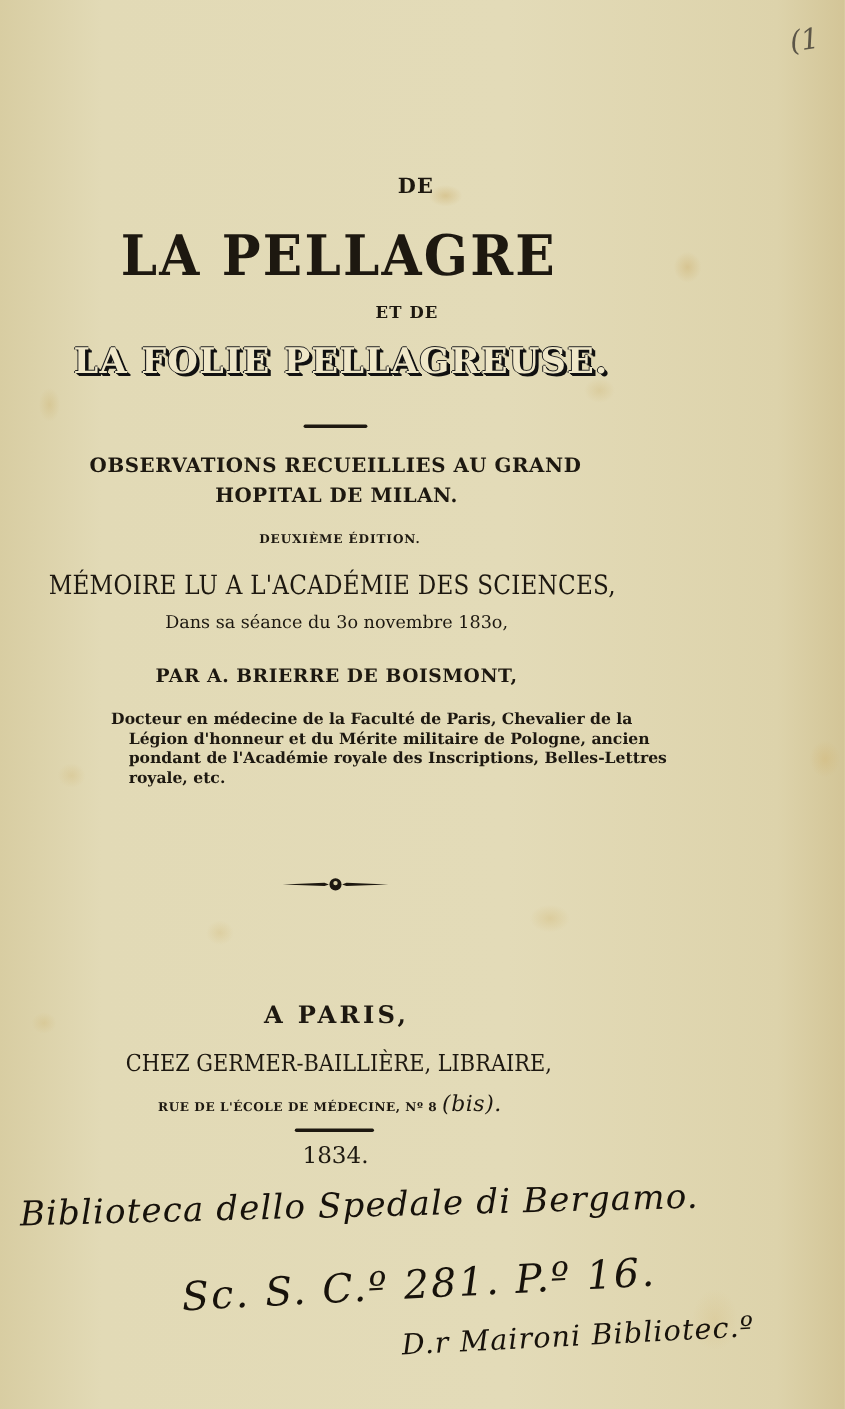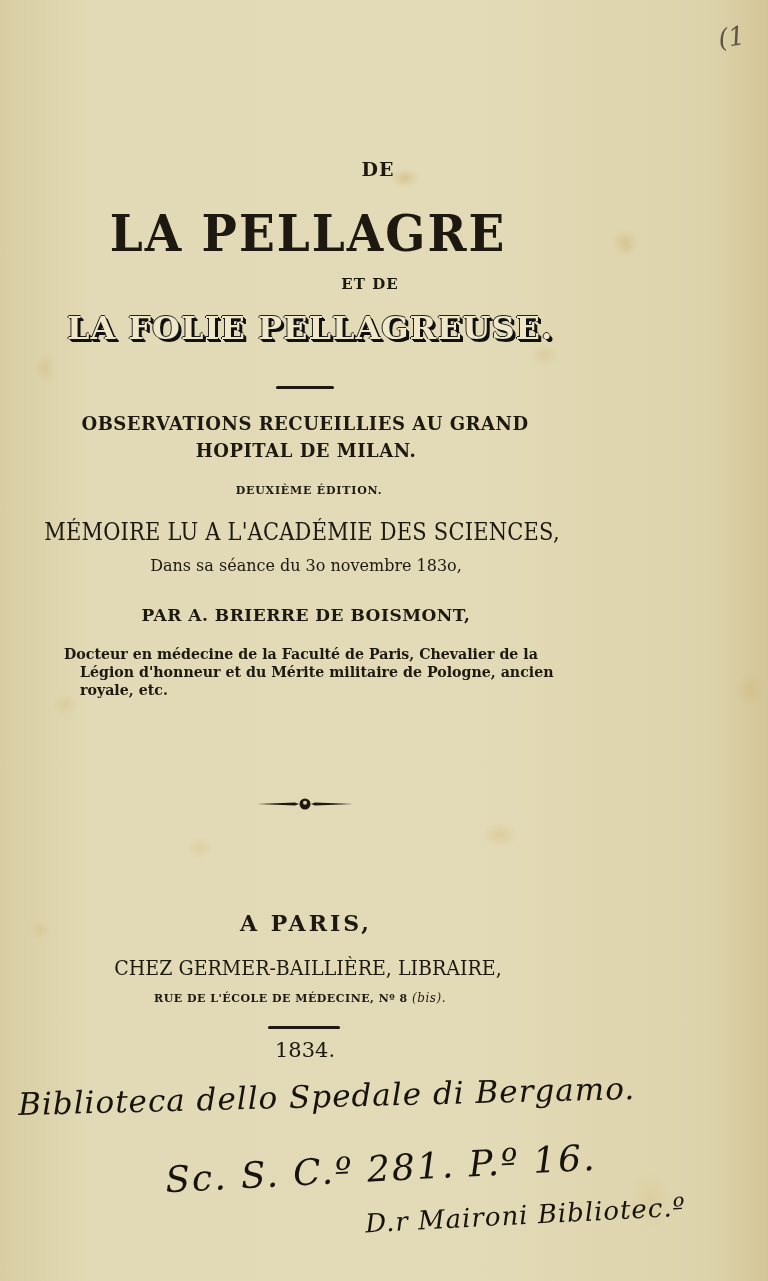--- a/index.html
+++ b/index.html
@@ -45,29 +45,29 @@
   #obs1 { top: 413px; left: -79px; font-size: 18px; font-weight: bold; letter-spacing: 0.5px; }
   #obs2 { top: 440px; left: -78px; font-size: 18px; font-weight: bold; letter-spacing: 0.5px; }
   #edition { top: 484px; left: -75px; font-size: 11px; font-weight: bold; letter-spacing: 0.8px; }
   #memoire { top: 520px; left: -82px; font-size: 21px; font-weight: normal;
     font-family: "DejaVu Serif", serif; letter-spacing: 0.2px; transform: scaleY(1.15); }
   #seance { top: 556px; left: -78px; font-size: 16px; }
   #par { top: 605px; left: -78px; font-size: 17px; font-weight: bold; letter-spacing: 0.5px; }
 
   #bio { position: absolute; left: 64px; top: 645px; width: 497px; font-size: 14.2px;
     line-height: 18px; font-weight: bold; text-align: justify; text-align-last: left; }
-  #bio span { display: block; white-space: nowrap; }
+  #bio span { display: block; white-space: nowrap; margin-left: 37px; }
   #bio .ind { padding-left: 16px; }
 
   #ornament { position: absolute; left: 257px; top: 797px; width: 96px; height: 14px; }
 
   #paris { top: 910px; left: -78px; font-size: 22px; font-weight: bold; letter-spacing: 3px; }
   #chez { top: 956px; left: -76px; font-size: 19px; font-weight: normal; transform: scaleY(1.12); }
   #rue { top: 991px; left: -84px; font-size: 11px; font-weight: bold; letter-spacing: 0.5px; }
-  #rue i { font-size: 12px; font-weight: normal; text-align: right; }
+  #rue i { font-size: 20px; font-weight: normal; text-align: right; }
   #rule2 { left: 268px; top: 1026px; width: 72px; height: 3px; }
   #year { top: 1038px; left: -79px; font-size: 21px; }
 
   .hand { position: absolute; font-family: "DejaVu Serif", serif; font-style: italic;
     color: #17120b; white-space: nowrap; }
   #hand1 { left: 18px; top: 1078px; font-size: 31px; transform: rotate(-1.5deg); letter-spacing: 1px; }
   #hand2 { left: 165px; top: 1148px; font-size: 36px; transform: rotate(-3deg); letter-spacing: 2px; }
   #hand3 { left: 365px; top: 1200px; font-size: 26px; transform: rotate(-3deg); letter-spacing: 1px; }
 </style>
 </head>
@@ -87,20 +87,21 @@
   <div class="line" id="obs1">OBSERVATIONS RECUEILLIES AU GRAND</div>
   <div class="line" id="obs2">HOPITAL DE MILAN.</div>
   <div class="line" id="edition">DEUXIÈME ÉDITION.</div>
   <div class="line" id="memoire">MÉMOIRE LU A L'ACADÉMIE DES SCIENCES,</div>
   <div class="line" id="seance">Dans sa séance du 3o novembre 183o,</div>
   <div class="line" id="par">PAR A. BRIERRE DE BOISMONT,</div>
 
   <div id="bio">
     <span>Docteur en médecine de la Faculté de Paris, Chevalier de la</span>
     <span class="ind">Légion d'honneur et du Mérite militaire de Pologne, ancien</span>
+    <span class="ind">pondant de l'Académie royale des Inscriptions, Belles-Lettres</span>
     <span class="ind">royale, etc.</span>
   </div>
 
   <svg id="ornament" viewBox="0 0 96 14">
     <path d="M0 7 L38 5.5 L42 7 L38 8.5 Z" fill="#1d1810"></path>
     <path d="M96 7 L58 5.5 L54 7 L58 8.5 Z" fill="#1d1810"></path>
     <circle cx="48" cy="7" r="5.5" fill="#1d1810"></circle>
     <circle cx="48" cy="5.8" r="2" fill="#dcd2a8"></circle>
   </svg>
 

